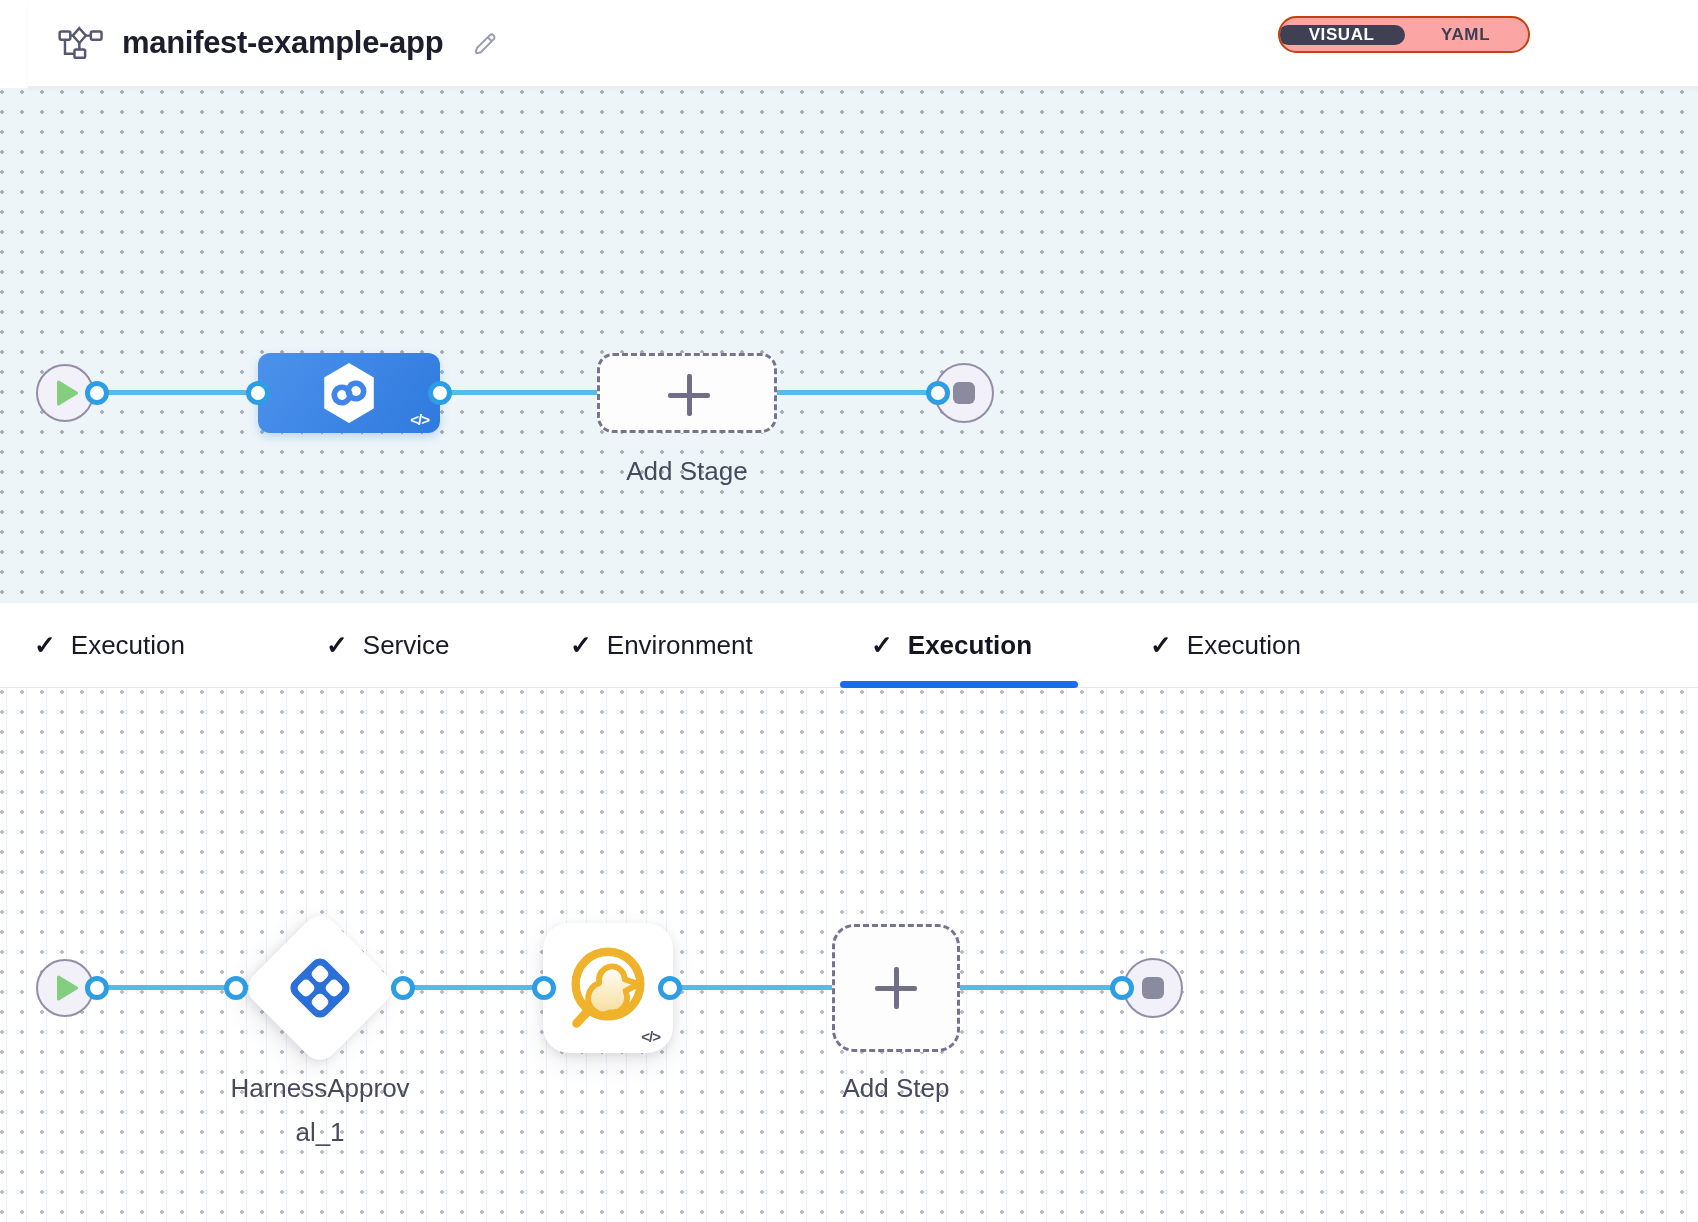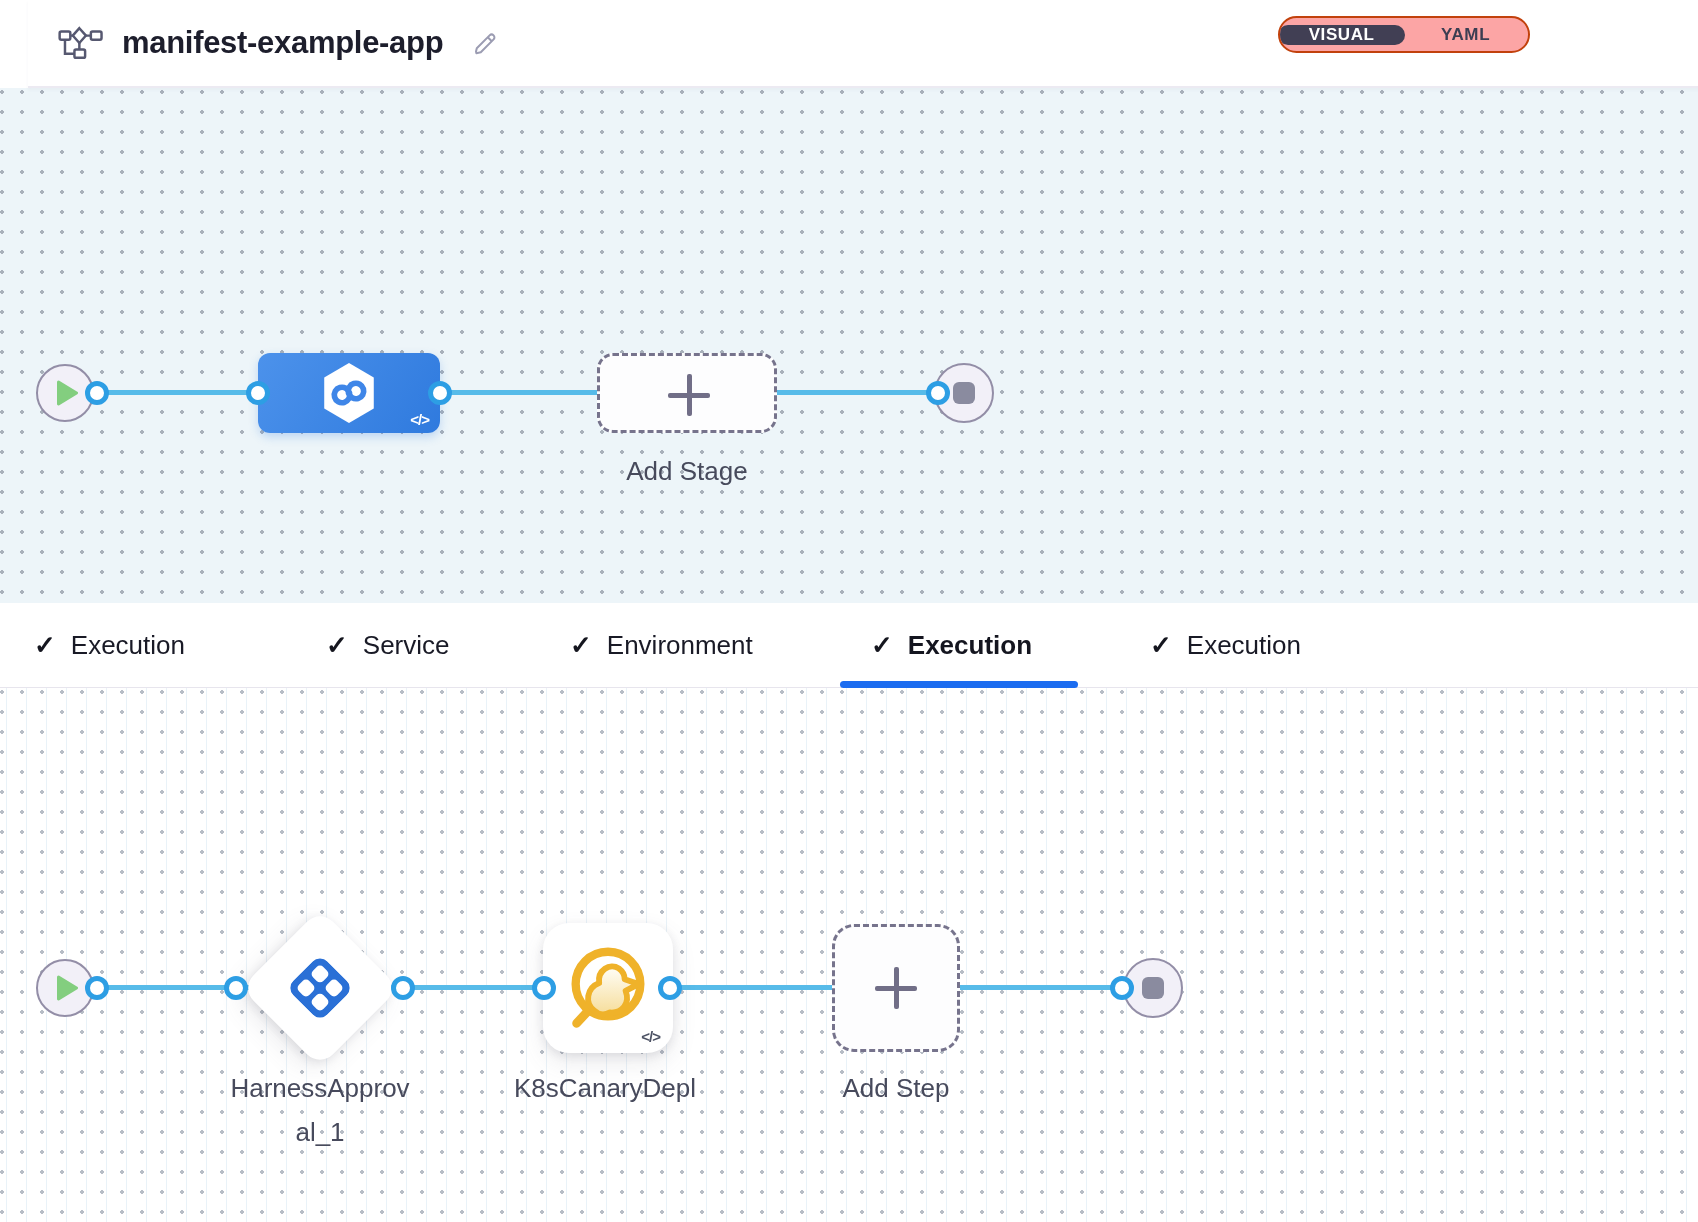--- a/index.html
+++ b/index.html
@@ -232,18 +232,17 @@
     <span class="port" style="left:403px;top:300px;"></span>
     <span class="port" style="left:544px;top:300px;"></span>
     <span class="port" style="left:670px;top:300px;"></span>
     <span class="port" style="left:1122px;top:300px;"></span>
 
     <div class="flow-label" style="left:210px;top:378px;width:220px;">
       <div>HarnessApprov</div>
       <div>al_1</div>
     </div>
     <div class="flow-label" style="left:495px;top:378px;width:220px;">
-      <div>K8sCanaryDepl</div>
     </div>
     <div class="flow-label" style="left:786px;top:378px;width:220px;">Add Step</div>
   </div>
 
 </div>
 
 </body></html>

